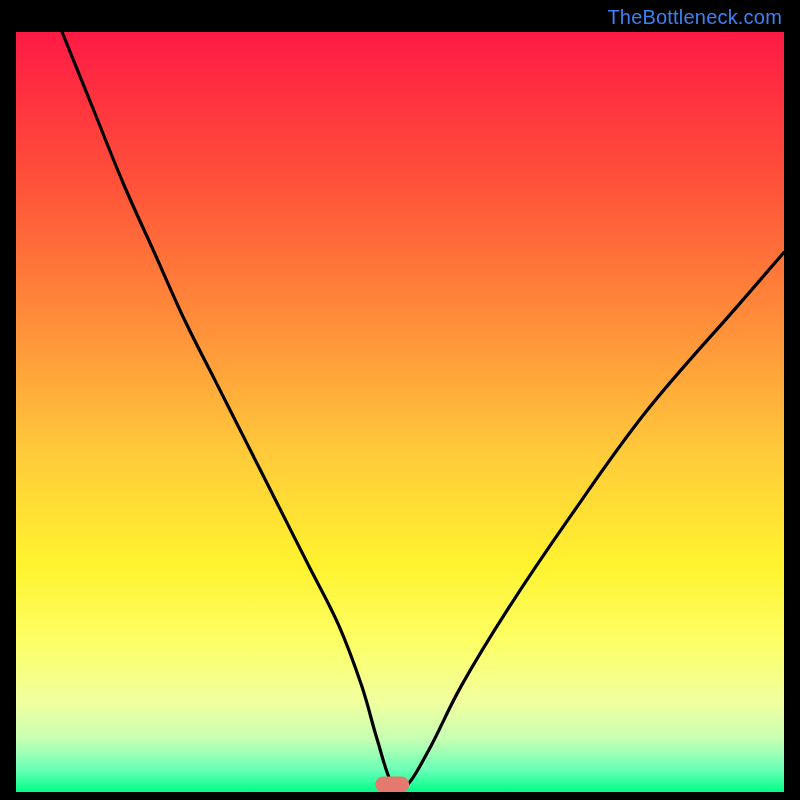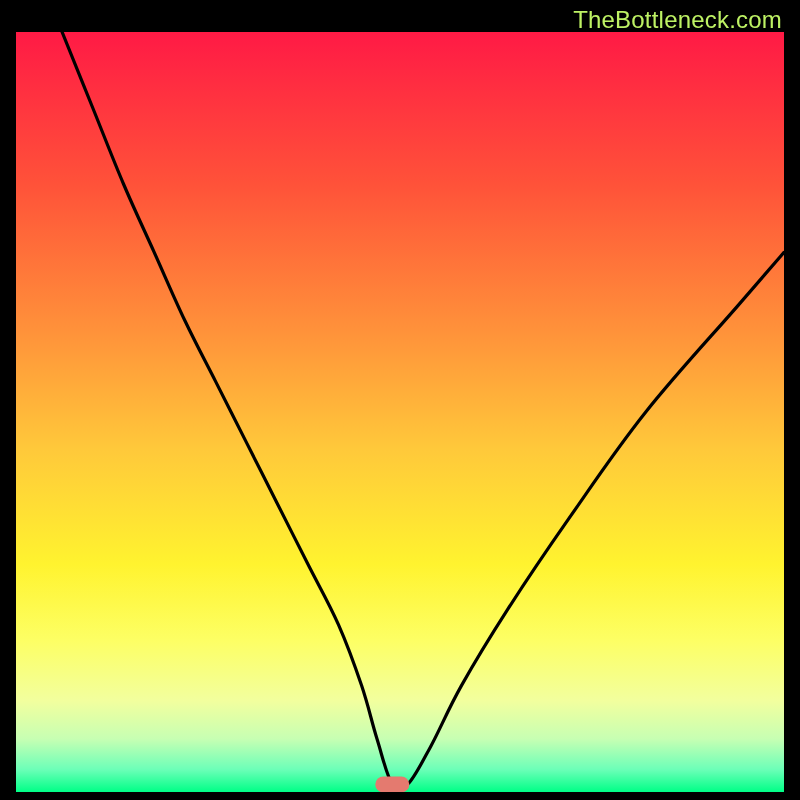--- a/index.html
+++ b/index.html
@@ -16,22 +16,22 @@
     top: 32px;
     width: 768px;
     height: 760px;
     background: #000;
   }
   .watermark {
     position: absolute;
     top: 6px;
     right: 18px;
     font-family: Arial, Helvetica, sans-serif;
-    font-size: 24px;
-    color: #bef264;
+    font-size: 20px;
+    color: #3b82f6;
     letter-spacing: 0.2px;
   }
   svg {
     display: block;
   }
 </style>
 </head>
 <body>
 
 <div class="watermark">TheBottleneck.com</div>

